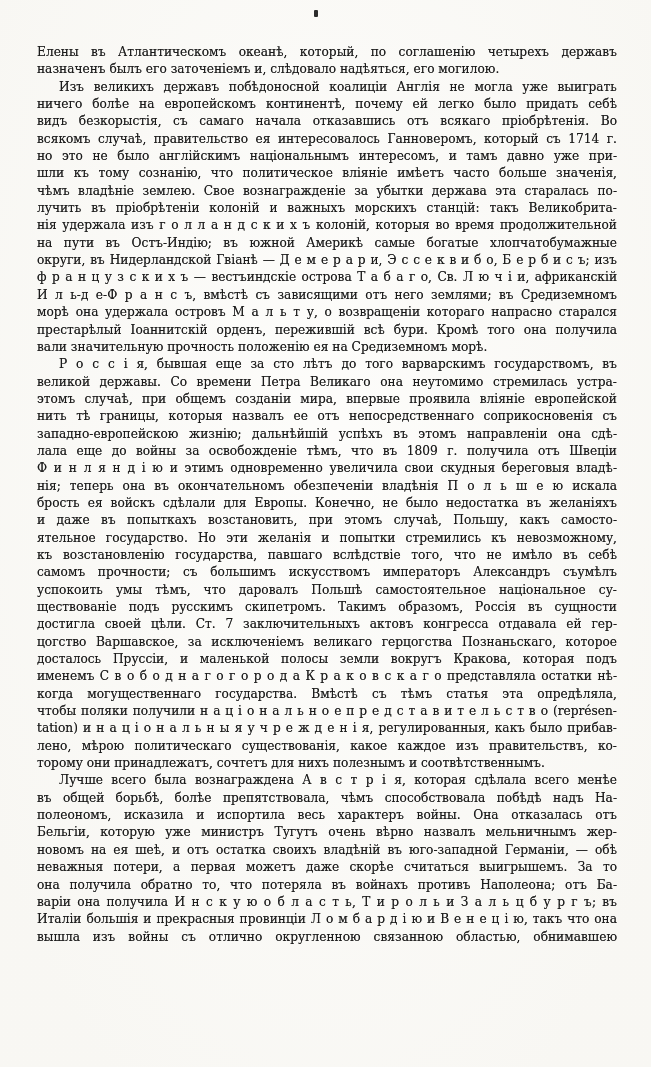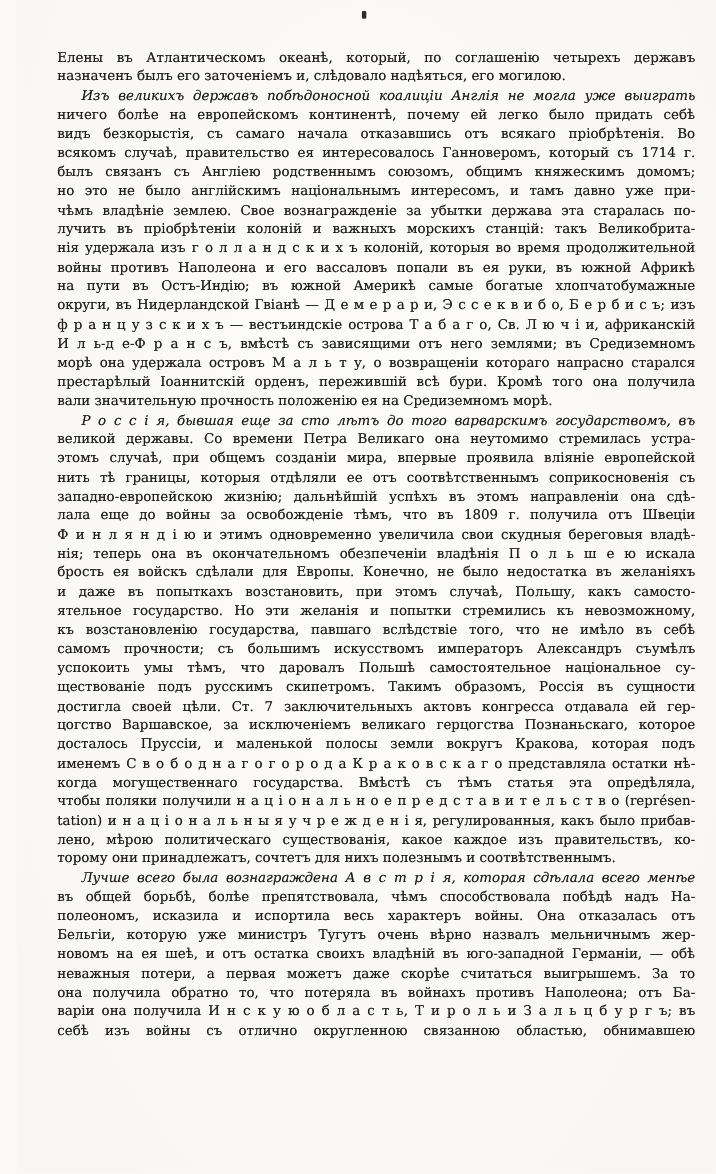--- a/index.html
+++ b/index.html
@@ -14,21 +14,20 @@
     overflow: hidden;
     font-family: "DejaVu Serif", serif;
     color: #1c1c1c;
   }
   .page {
     position: absolute;
     inset: 0;
     background:
       radial-gradient(ellipse at 50% 40%, rgba(255,255,255,0.5), rgba(0,0,0,0.012) 85%),
       #fbfaf6;
-    margin-left: 15px;
   }
   .ink-speck {
     position: absolute;
     left: 314px;
     top: 10px;
     width: 4px;
     height: 7px;
     background: #2c2c2c;
     border-radius: 1px;
   }
@@ -46,57 +45,55 @@
     text-align-last: justify;
     overflow: hidden;
     white-space: normal;
     text-shadow: 0 0 0.4px rgba(20,20,20,0.6);
   }
   .line.endline {
     text-align-last: left;
   }
   .line.indent {
     text-indent: 22px;
-    font-style: italic;
   }
 </style>
 </head>
 <body>
 
 <div class="page">
   <div class="ink-speck"></div>
   <div class="text-block">
       <div class="paragraph">
         <div class="line">Елены въ Атлантическомъ океанѣ, который, по соглашенію четырехъ державъ</div>
         <div class="line endline">назначенъ былъ его заточеніемъ и, слѣдовало надѣяться, его могилою.</div>
       </div>
       <div class="paragraph">
         <div class="line indent">Изъ великихъ державъ побѣдоносной коалиціи Англія не могла уже выиграть</div>
         <div class="line">ничего болѣе на европейскомъ континентѣ, почему ей легко было придать себѣ</div>
         <div class="line">видъ безкорыстія, съ самаго начала отказавшись отъ всякаго пріобрѣтенія. Во</div>
         <div class="line">всякомъ случаѣ, правительство ея интересовалось Ганноверомъ, который съ 1714 г.</div>
-        <div class="line">былъ связанъ съ Англіею родственнымъ союзомъ, общимъ княжескимъ домомъ;</div>
         <div class="line">но это не было англійскимъ національнымъ интересомъ, и тамъ давно уже при-</div>
+        <div class="line">шли къ тому сознанію, что политическое вліяніе имѣетъ часто больше значенія,</div>
         <div class="line">чѣмъ владѣніе землею. Свое вознагражденіе за убытки держава эта старалась по-</div>
         <div class="line">лучить въ пріобрѣтеніи колоній и важныхъ морскихъ станцій: такъ Великобрита-</div>
         <div class="line">нія удержала изъ г о л л а н д с к и х ъ колоній, которыя во время продолжительной</div>
-        <div class="line">войны противъ Наполеона и его вассаловъ попали въ ея руки, въ южной Африкѣ</div>
         <div class="line">на пути въ Остъ-Индію; въ южной Америкѣ самые богатые хлопчатобумажные</div>
         <div class="line">округи, въ Нидерландской Гвіанѣ — Д е м е р а р и,  Э с с е к в и б о,  Б е р б и с ъ;  изъ</div>
         <div class="line">ф р а н ц у з с к и х ъ — вестъиндскіе острова Т а б а г о,  Св. Л ю ч і и,  африканскій</div>
         <div class="line">И л ь-д е-Ф р а н с ъ, вмѣстѣ съ зависящими отъ него землями; въ Средиземномъ</div>
         <div class="line">морѣ она удержала островъ М а л ь т у, о возвращеніи котораго напрасно старался</div>
         <div class="line">престарѣлый Іоаннитскій орденъ, пережившій всѣ бури. Кромѣ того она получила</div>
         <div class="line endline">вали значительную прочность положенію ея на Средиземномъ морѣ.</div>
       </div>
       <div class="paragraph">
         <div class="line indent">Р о с с і я, бывшая еще за сто лѣтъ до того варварскимъ государствомъ, въ</div>
         <div class="line">великой державы. Со времени Петра Великаго она неутомимо стремилась устра-</div>
         <div class="line">этомъ случаѣ, при общемъ созданіи мира, впервые проявила вліяніе европейской</div>
-        <div class="line">нить тѣ границы, которыя отдѣляли ее отъ соотвѣтственнымъ соприкосновенія съ</div>
+        <div class="line">нить тѣ границы, которыя назвалъ ее отъ непосредственнаго соприкосновенія съ</div>
         <div class="line">западно-европейскою жизнію; дальнѣйшій успѣхъ въ этомъ направленіи она сдѣ-</div>
         <div class="line">лала еще до войны за освобожденіе тѣмъ, что въ 1809 г. получила отъ Швеціи</div>
         <div class="line">Ф и н л я н д і ю и этимъ одновременно увеличила свои скудныя береговыя владѣ-</div>
         <div class="line">нія; теперь она въ окончательномъ обезпеченіи владѣнія П о л ь ш е ю искала</div>
         <div class="line">брость ея войскъ сдѣлали для Европы. Конечно, не было недостатка въ желаніяхъ</div>
         <div class="line">и даже въ попыткахъ возстановить, при этомъ случаѣ, Польшу, какъ самосто-</div>
         <div class="line">ятельное государство. Но эти желанія и попытки стремились къ невозможному,</div>
         <div class="line">къ возстановленію государства, павшаго вслѣдствіе того, что не имѣло въ себѣ</div>
         <div class="line">самомъ прочности; съ большимъ искусствомъ императоръ Александръ съумѣлъ</div>
         <div class="line">успокоить умы тѣмъ, что даровалъ Польшѣ самостоятельное національное су-</div>
@@ -113,16 +110,17 @@
       </div>
       <div class="paragraph">
         <div class="line indent">Лучше всего была вознаграждена А в с т р і я, которая сдѣлала всего менѣе</div>
         <div class="line">въ общей борьбѣ, болѣе препятствовала, чѣмъ способствовала побѣдѣ надъ На-</div>
         <div class="line">полеономъ, исказила и испортила весь характеръ войны. Она отказалась отъ</div>
         <div class="line">Бельгіи, которую уже министръ Тугутъ очень вѣрно назвалъ мельничнымъ жер-</div>
         <div class="line">новомъ на ея шеѣ, и отъ остатка своихъ владѣній въ юго-западной Германіи, — обѣ</div>
         <div class="line">неважныя потери, а первая можетъ даже скорѣе считаться выигрышемъ. За то</div>
         <div class="line">она получила обратно то, что потеряла въ войнахъ противъ Наполеона; отъ Ба-</div>
         <div class="line">варіи она получила И н с к у ю  о б л а с т ь,  Т и р о л ь  и  З а л ь ц б у р г ъ; въ</div>
-        <div class="line">себѣ изъ войны съ отлично округленною связанною областью, обнимавшею</div>
+        <div class="line">Италіи большія и прекрасныя провинціи Л о м б а р д і ю и В е н е ц і ю, такъ что она</div>
+        <div class="line">вышла изъ войны съ отлично округленною связанною областью, обнимавшею</div>
       </div>
     </div>
 </div>
 
 </body></html>

